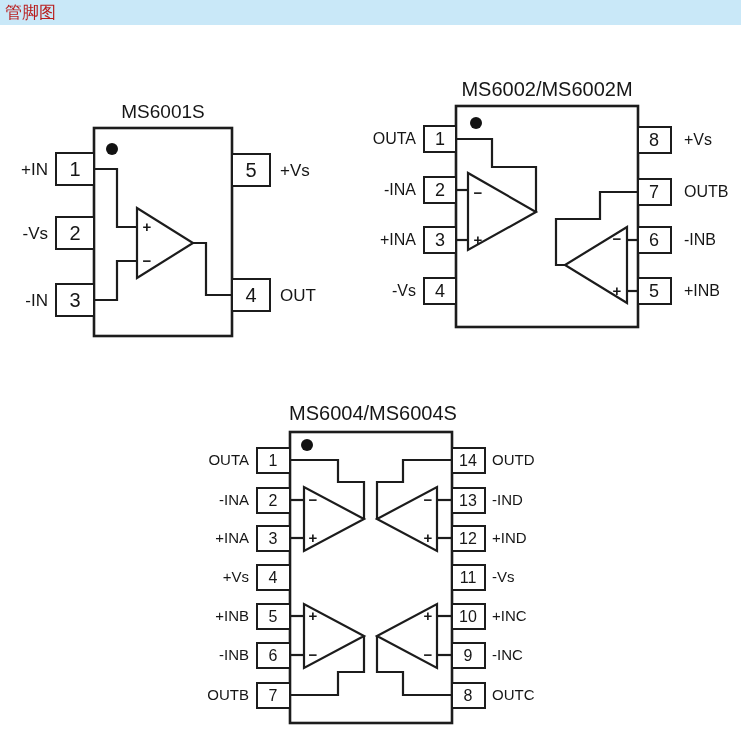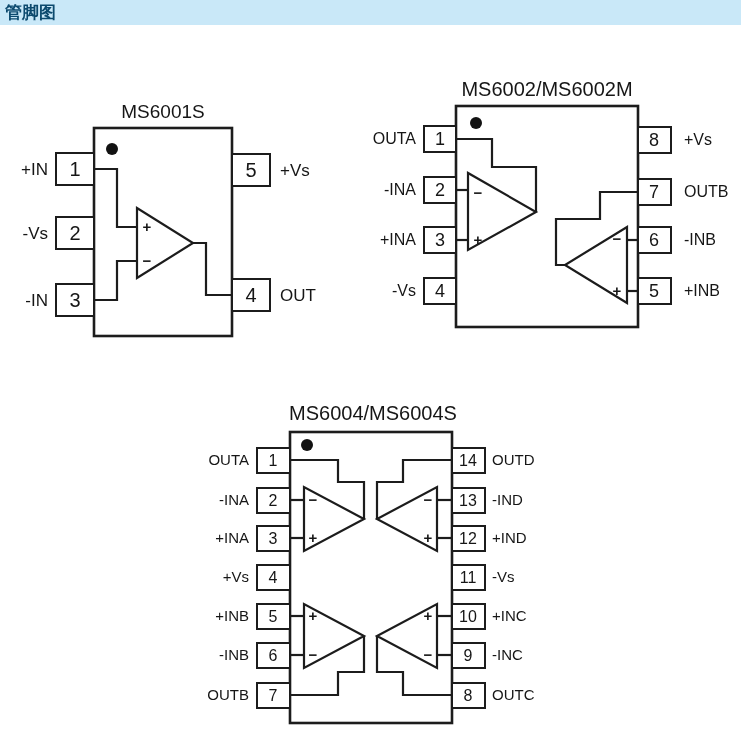--- a/index.html
+++ b/index.html
@@ -5,21 +5,21 @@
   html,body{margin:0;padding:0;background:#fff;}
   .page{
     position:relative;width:741px;height:739px;background:#ffffff;
     overflow:hidden;font-family:"Liberation Sans",sans-serif;
   }
   .header-band{
     position:absolute;top:0;left:0;width:741px;height:25px;
     background:#c9e8f8;display:flex;align-items:center;
     padding-left:5px;box-sizing:border-box;
   }
-  .header-title{font-weight:bold;font-size:17px;color:#0c4a6e;}
+  .header-title{font-weight:normal;font-size:17px;color:#b91c1c;}
   svg.diagram{position:absolute;left:0;top:0;}
   .cbody{fill:#ffffff;stroke:#1c1c1c;stroke-width:2.6;}
   .pinbox{fill:#ffffff;stroke:#1c1c1c;stroke-width:2;}
   .wire{fill:none;stroke:#1c1c1c;stroke-width:2.2;}
   .tri{fill:#ffffff;stroke:#1c1c1c;stroke-width:2.2;stroke-linejoin:miter;}
   .dot{fill:#121212;}
   text{fill:#161616;}
   .t-title{font-size:20px;text-anchor:middle;}
   .t-title1{font-size:19px;text-anchor:middle;}
   .num{text-anchor:middle;}

